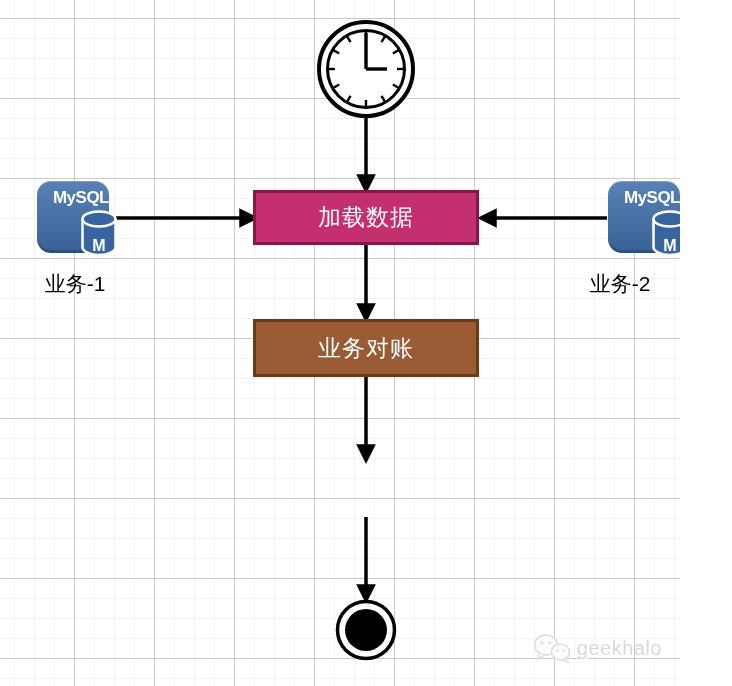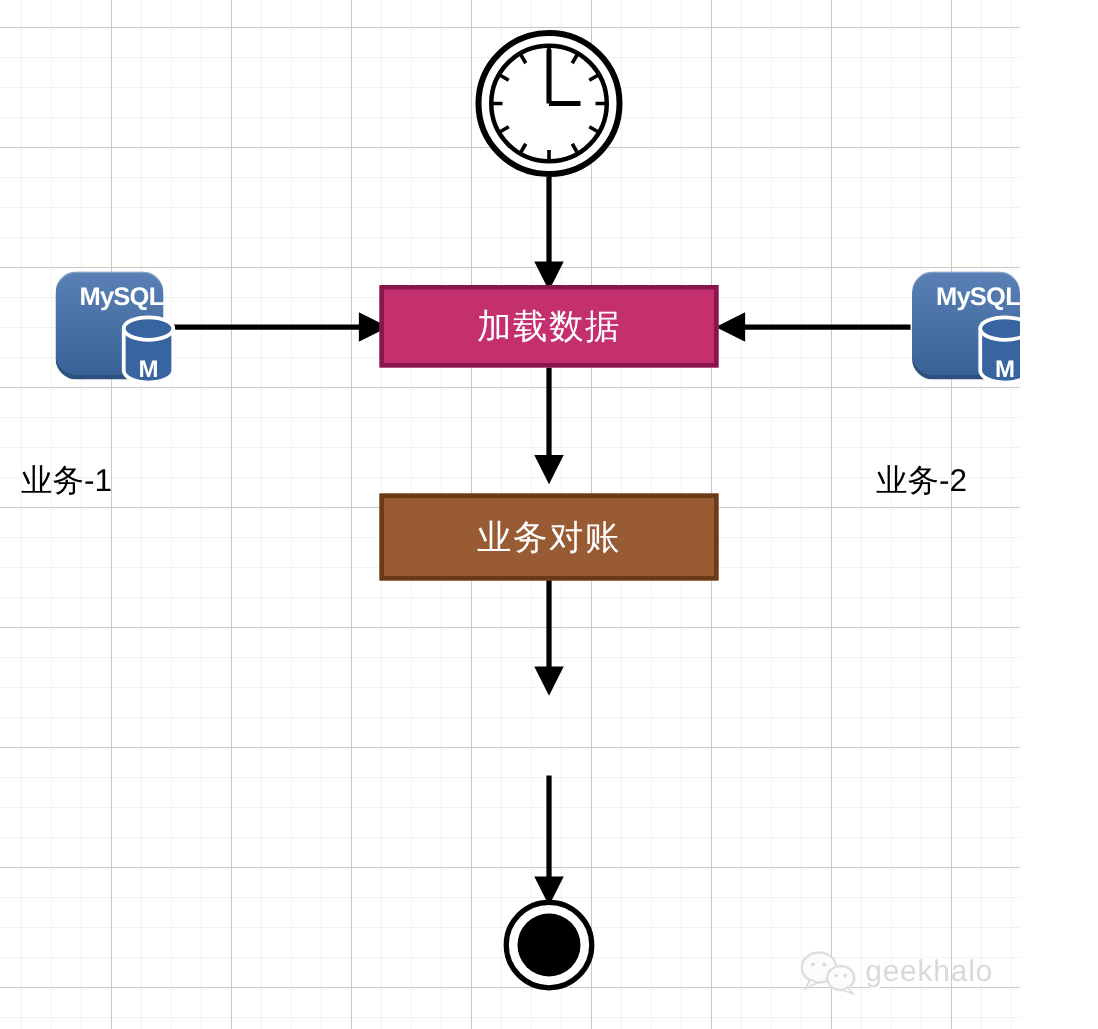--- a/index.html
+++ b/index.html
@@ -20,43 +20,43 @@
   svg{display:block;}
   .edges{position:absolute;left:0;top:0;pointer-events:none;}
   .clock-svg{position:absolute;left:314px;top:17px;}
   .node{
     position:absolute;left:253px;width:226px;
     display:flex;align-items:center;justify-content:center;
     border:3px solid #000;box-sizing:border-box;
     font-size:23px;letter-spacing:1px;
   }
   .node-load{top:190px;height:55px;}
-  .node-reconcile{top:329px;height:58px;}
+  .node-reconcile{top:319px;height:58px;}
   .node-report{top:460px;height:57px;}
   .mysql-box{
     position:absolute;width:72px;height:72px;border-radius:14px;
     background-image:linear-gradient(180deg, rgba(255,255,255,0.14), rgba(0,0,0,0.10));
     box-shadow:inset 0 -3px 0 rgba(0,0,0,0.18), inset 0 1px 0 rgba(255,255,255,0.25);
     color:#fff;text-align:right;
   }
   .mysql-box .mysql-word{
     display:block;margin-top:7px;
     font-size:17px;font-weight:700;letter-spacing:-0.5px;color:#fff;
   }
   .mysql-left{left:37px;top:181px;}
   .mysql-right{left:608px;top:181px;}
   .cyl-svg{position:absolute;}
   .cyl-left{left:80px;top:210px;}
   .cyl-right{left:651px;top:210px;}
   .db-label{
     position:absolute;width:122px;top:270px;
-    font-size:21px;color:#000;margin-top:36px;
+    text-align:center;font-size:21px;color:#000;
   }
   .db-label-left{left:14px;}
-  .db-label-right{left:584px;}
+  .db-label-right{left:559px;}
   .end-svg{position:absolute;left:334px;top:598px;}
   .watermark{
     position:absolute;right:18px;top:632px;
     display:flex;align-items:center;gap:5px;
     text-shadow:1px 1px 0 #ffffff;
     font-size:20px;letter-spacing:0.5px;
   }
 </style>
 </head>
 <body>

